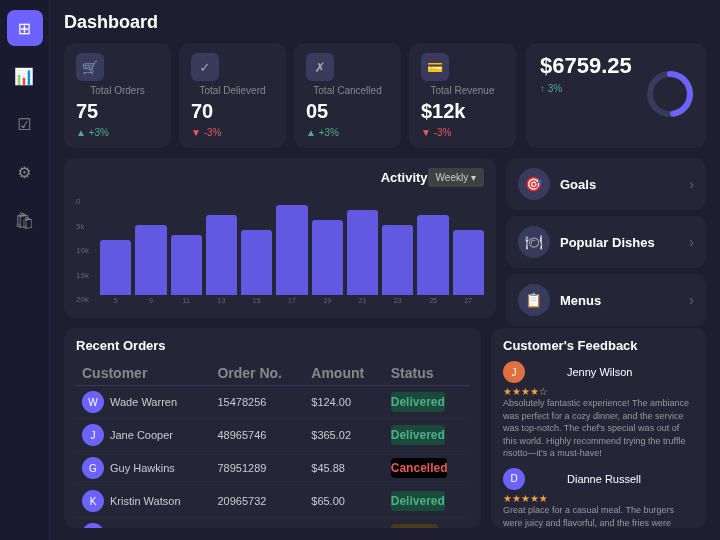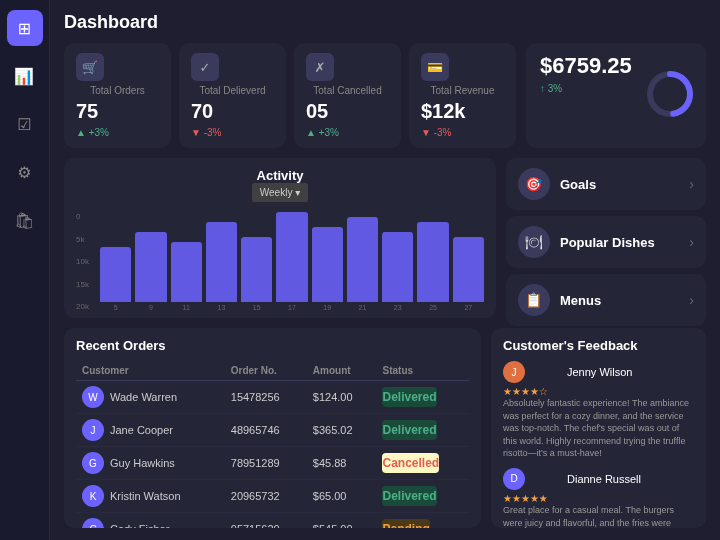--- a/index.html
+++ b/index.html
@@ -168,21 +168,20 @@
       flex: 1;
       display: flex;
       flex-direction: column;
       gap: 6px;
     }
 
     .activity-header {
       display: flex;
       justify-content: flex-end;
       align-items: center;
-      flex-direction: column;
     }
 
     .activity-title {
       font-size: 13px;
       font-weight: 600;
       color: #fff;
     }
 
     .weekly-btn {
       background: #404040;
@@ -318,21 +317,21 @@
       width: 100%;
       border-collapse: collapse;
       font-size: 11px;
     }
 
     .orders-table th {
       text-align: left;
       color: #888;
       font-weight: 600;
       padding: 4px 6px;
-      font-size: 10px;
+      font-size: 14px;
       border-bottom: 1px solid #3a3a5c;
     }
 
     .orders-table td {
       padding: 5px 6px;
       color: #ccc;
       border-bottom: 1px solid #2a2a3e;
     }
 
     .customer-cell {
@@ -355,21 +354,21 @@
     }
 
     .status-badge {
       padding: 3px 0;
       border-radius: 4px;
       font-size: 12px;
       font-weight: 600;
       text-align: center;
     }
     .status-delivered { background: #1a4a3a; color: #4caf88; }
-    .status-cancelled { background: #fef9c3; color: #e55a5a; }
+    .status-cancelled { background: #000000; color: #e55a5a; }
     .status-pending { background: #4a3a1a; color: #f0a040; }
 
     .customer-feedback {
       background: #252538;
       border-radius: 10px;
       padding: 10px 12px;
       width: 215px;
       overflow: hidden;
     }
 

